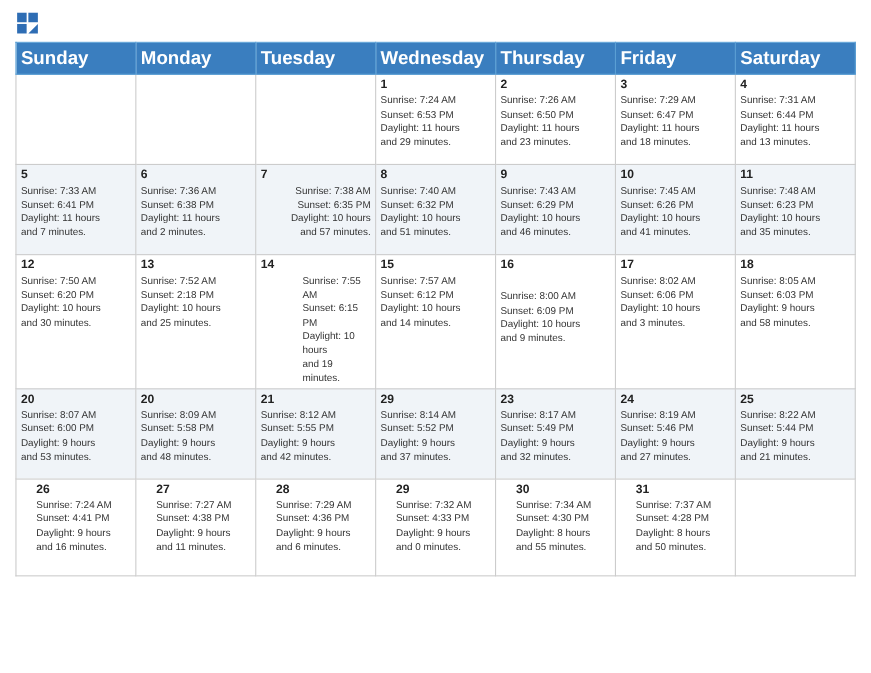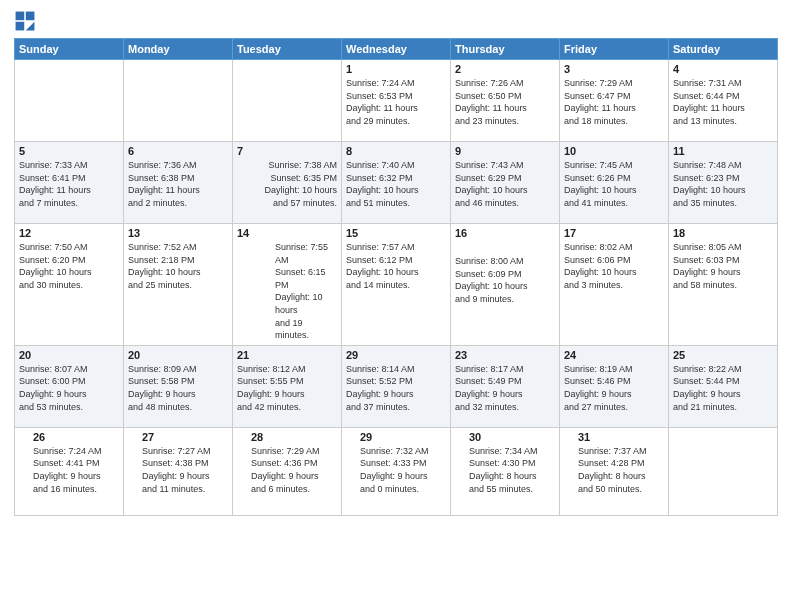--- a/index.html
+++ b/index.html
@@ -53,21 +53,21 @@
       color: #555;
     }
     .calendar {
       width: 100%;
       border-collapse: collapse;
       table-layout: fixed;
     }
     .calendar th {
       background: #3a7ebf;
       color: #fff;
-      font-size: 11px;
+      font-size: 17px;
       font-weight: bold;
       padding: 4px 4px;
       text-align: left;
       border: 1px solid #5a9fd4;
     }
     .calendar td {
       vertical-align: top;
       border: 1px solid #ccc;
       padding: 3px 4px;
       height: 82px;

